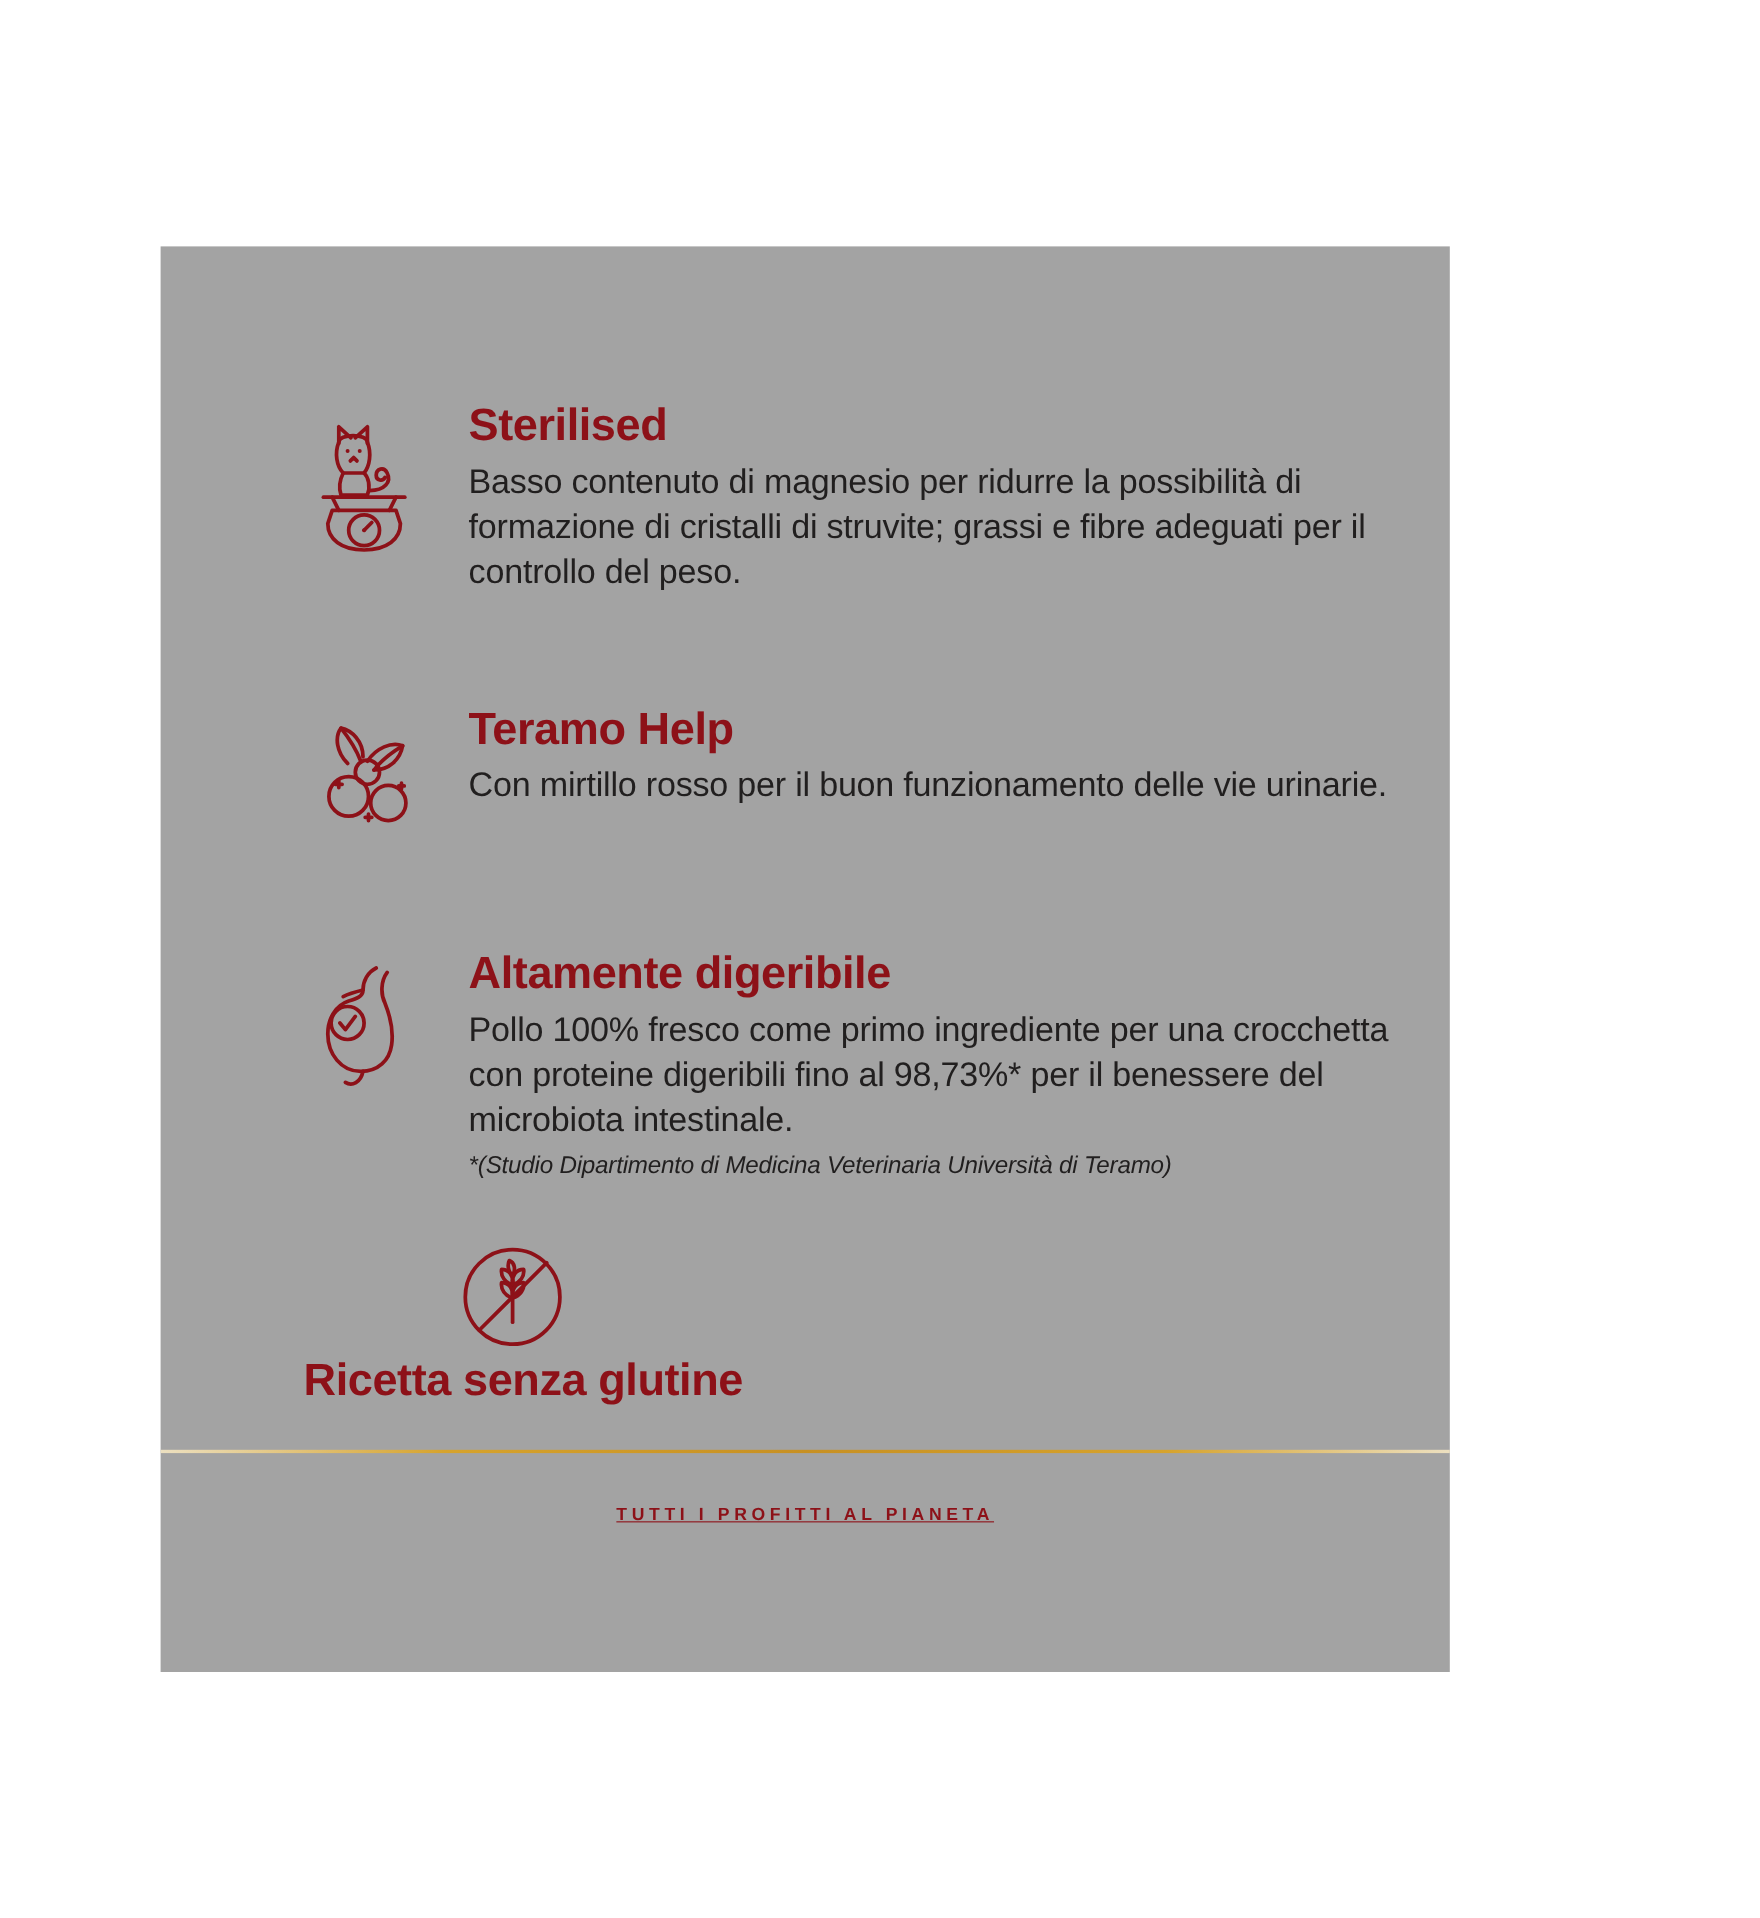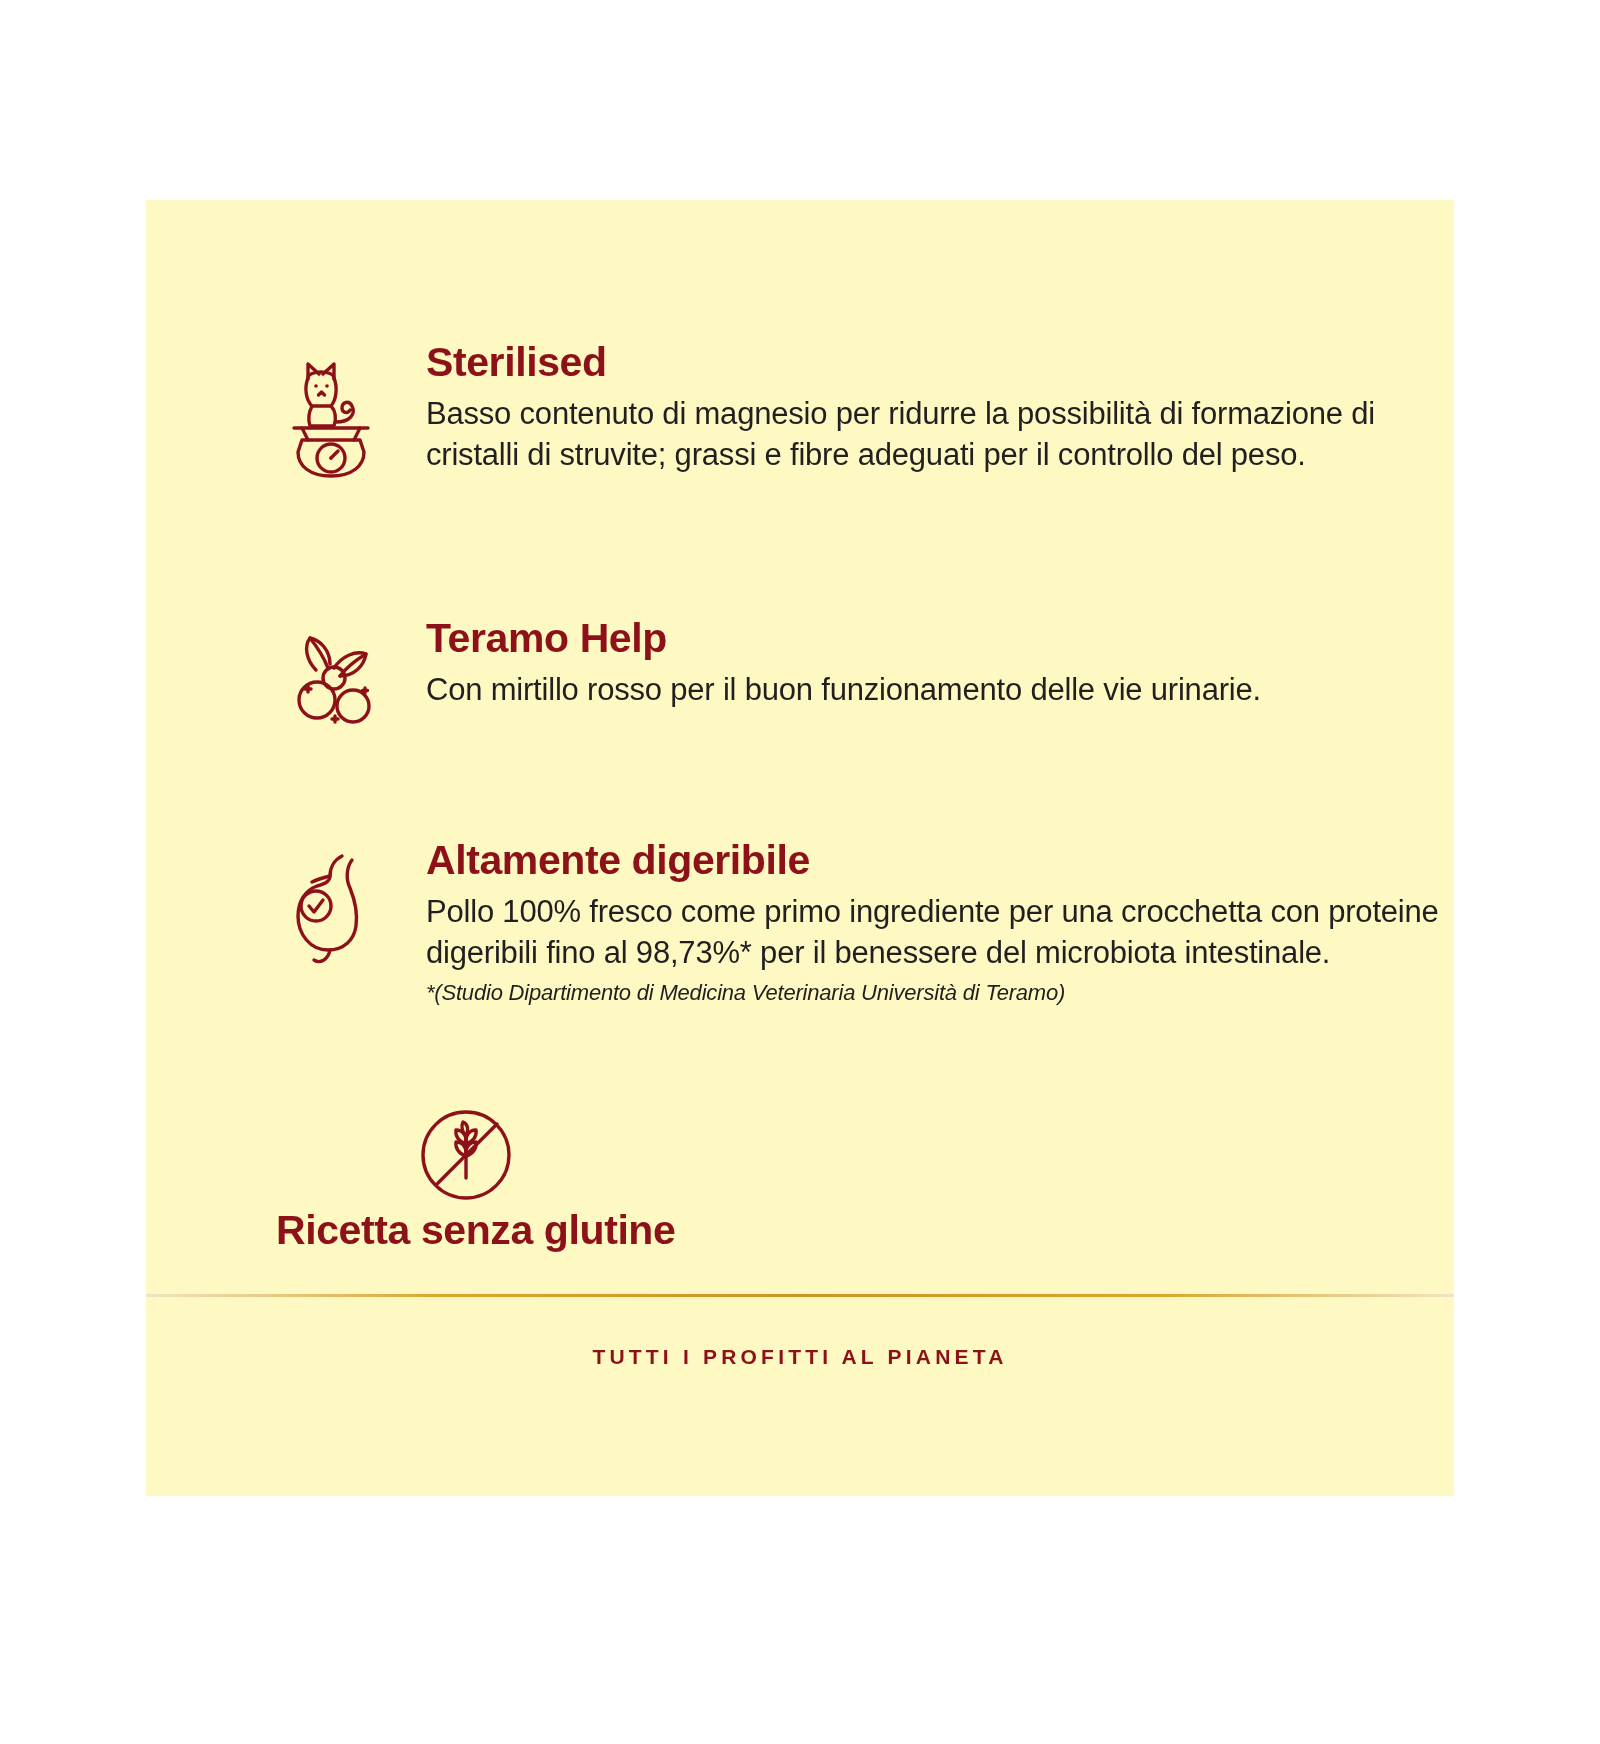--- a/index.html
+++ b/index.html
@@ -18,24 +18,24 @@
     position: relative;
     width: 1600px;
     height: 1744px;
     background: #ffffff;
   }
 
   
   .panel {
     position: absolute;
     left: 146px;
-    top: 200px;
-    width: 1308px;
+    top: 224px;
+    width: 1172px;
     height: 1296px;
-    background: #fef9c3;
+    background: #a3a3a3;
   }
 
   .features {
     position: absolute;
     left: 0;
     top: 0;
     width: 100%;
     padding: 0;
   }
 
@@ -105,22 +105,23 @@
   }
 
   .footer-text {
     position: absolute;
     left: 0;
     top: 1145px;
     width: 100%;
     text-align: center;
     color: #8d1118;
     font-weight: bold;
-    font-size: 21px;
+    font-size: 16px;
     letter-spacing: 4.2px;
+    text-decoration: underline;
   }
 
   svg { display: block; }
 </style>
 </head>
 <body>
 
 <div class="page">
   <div class="panel">
 

